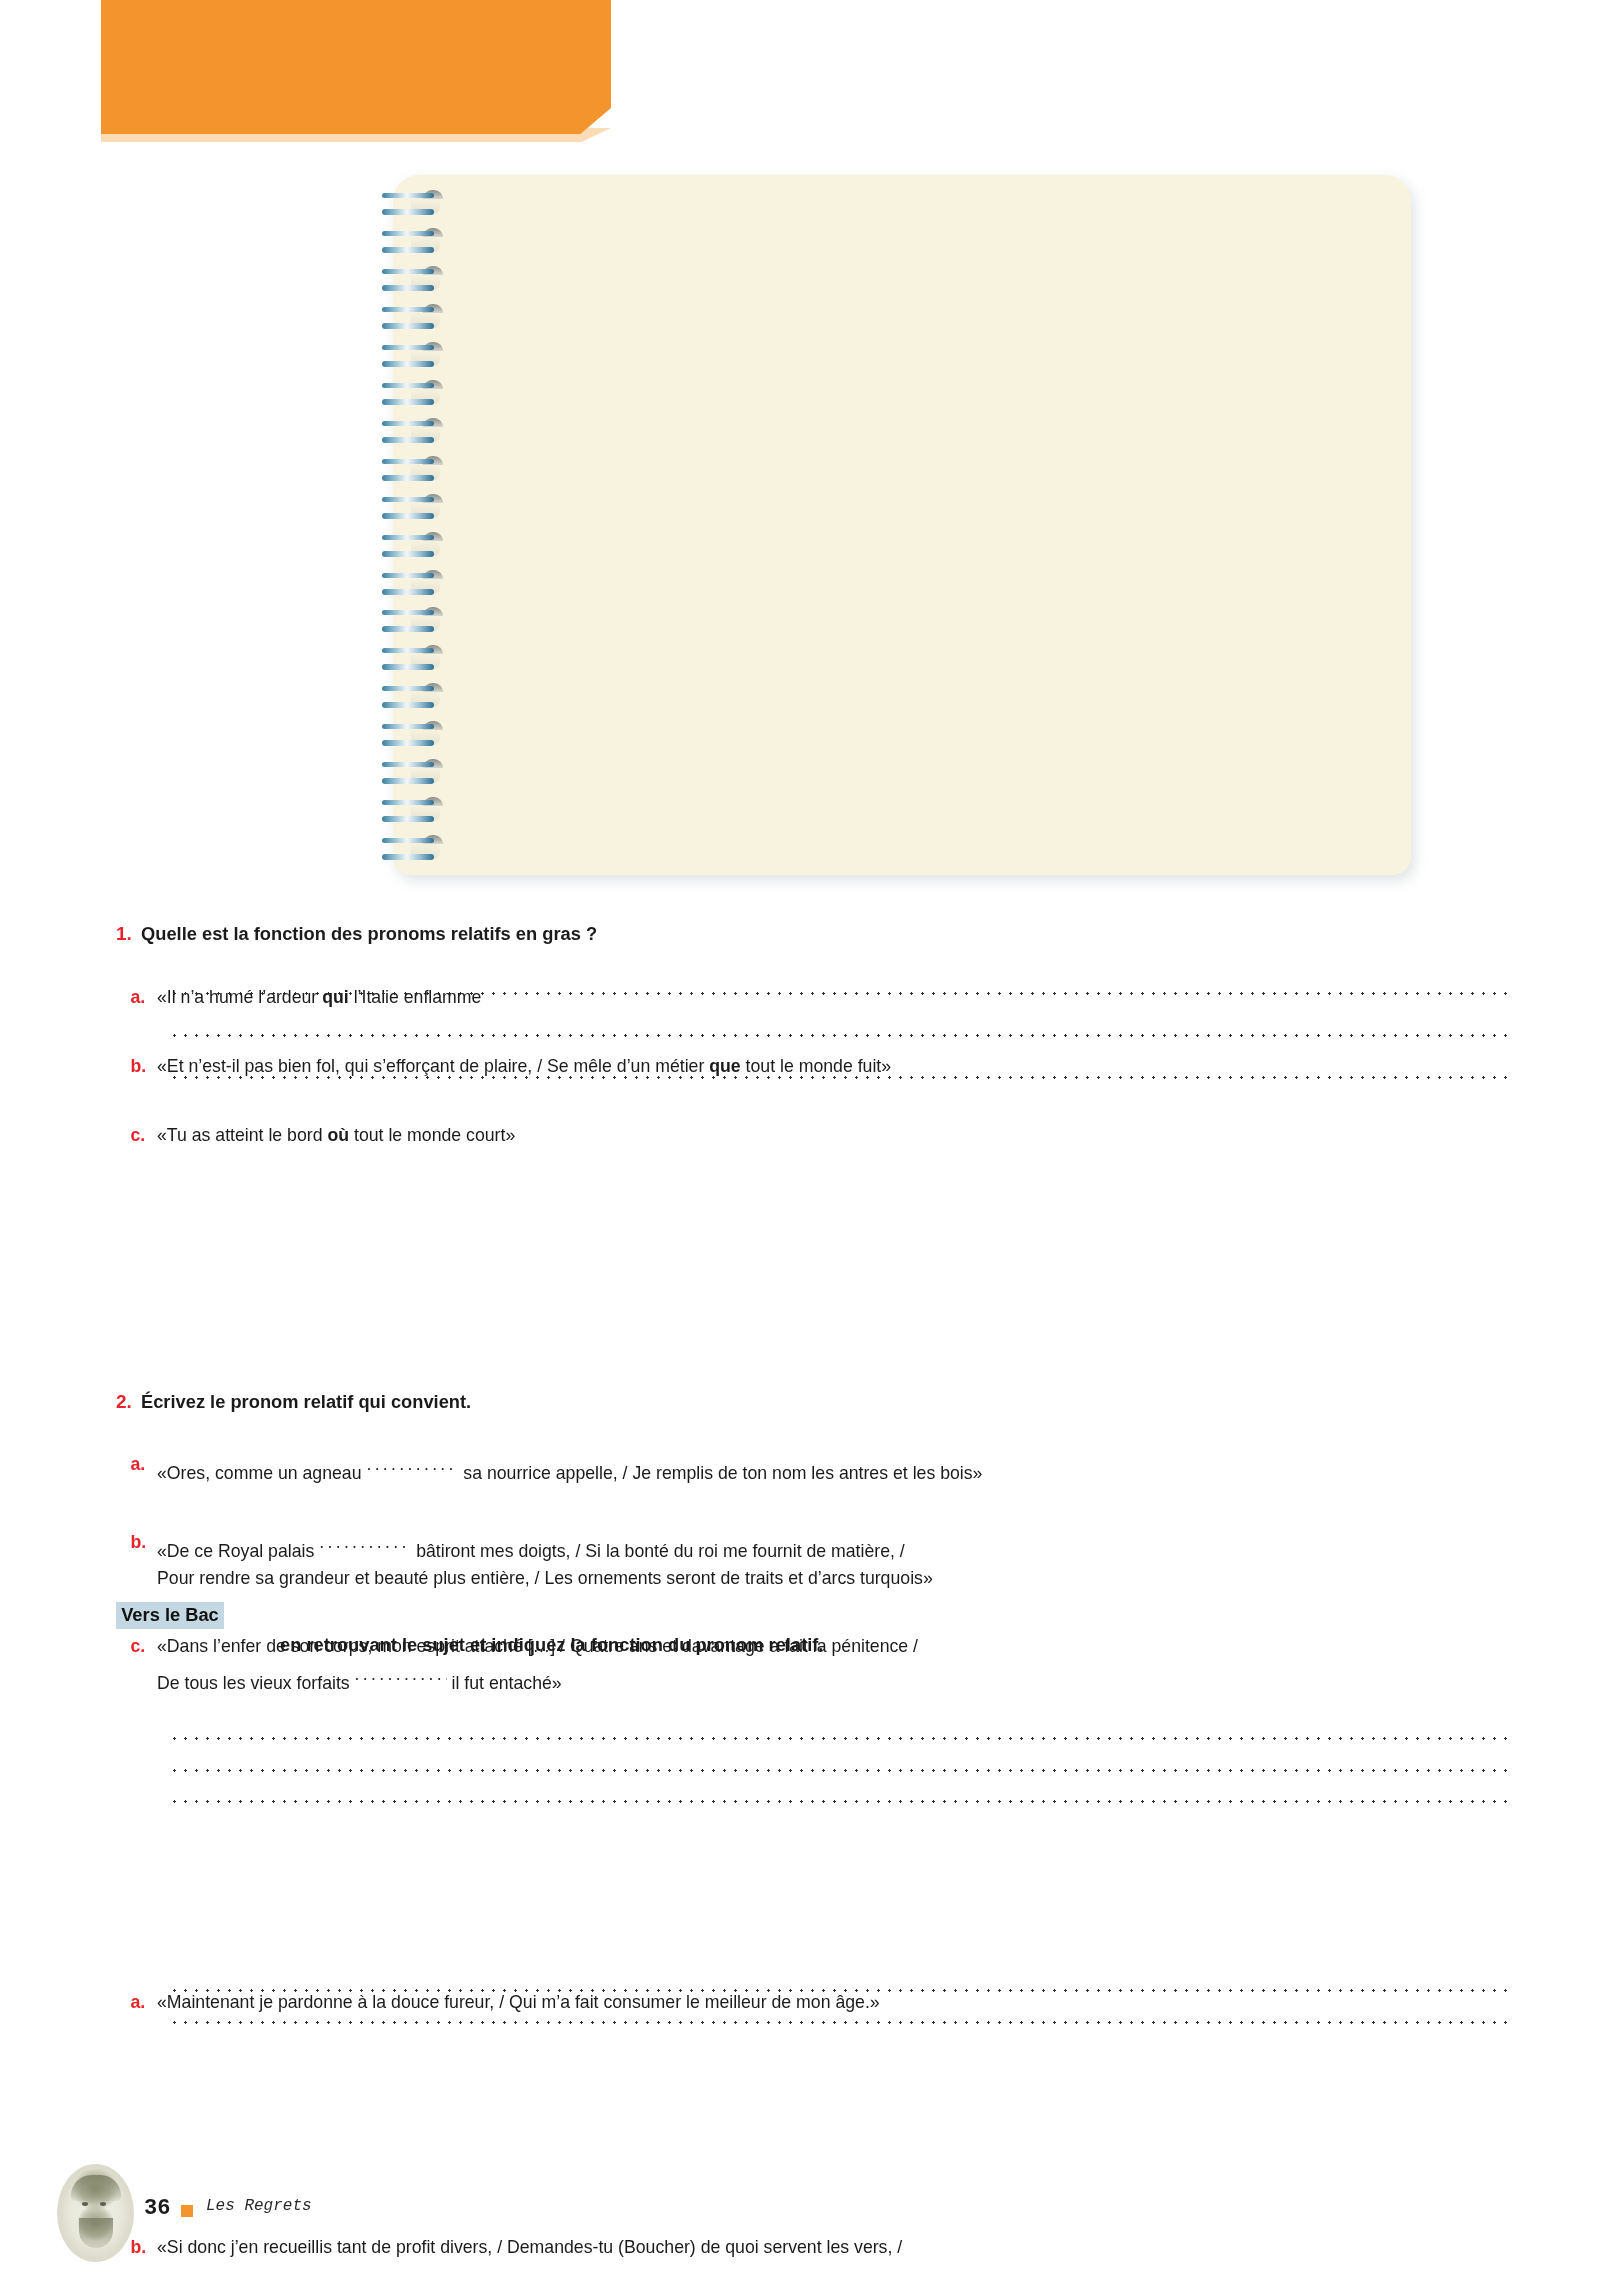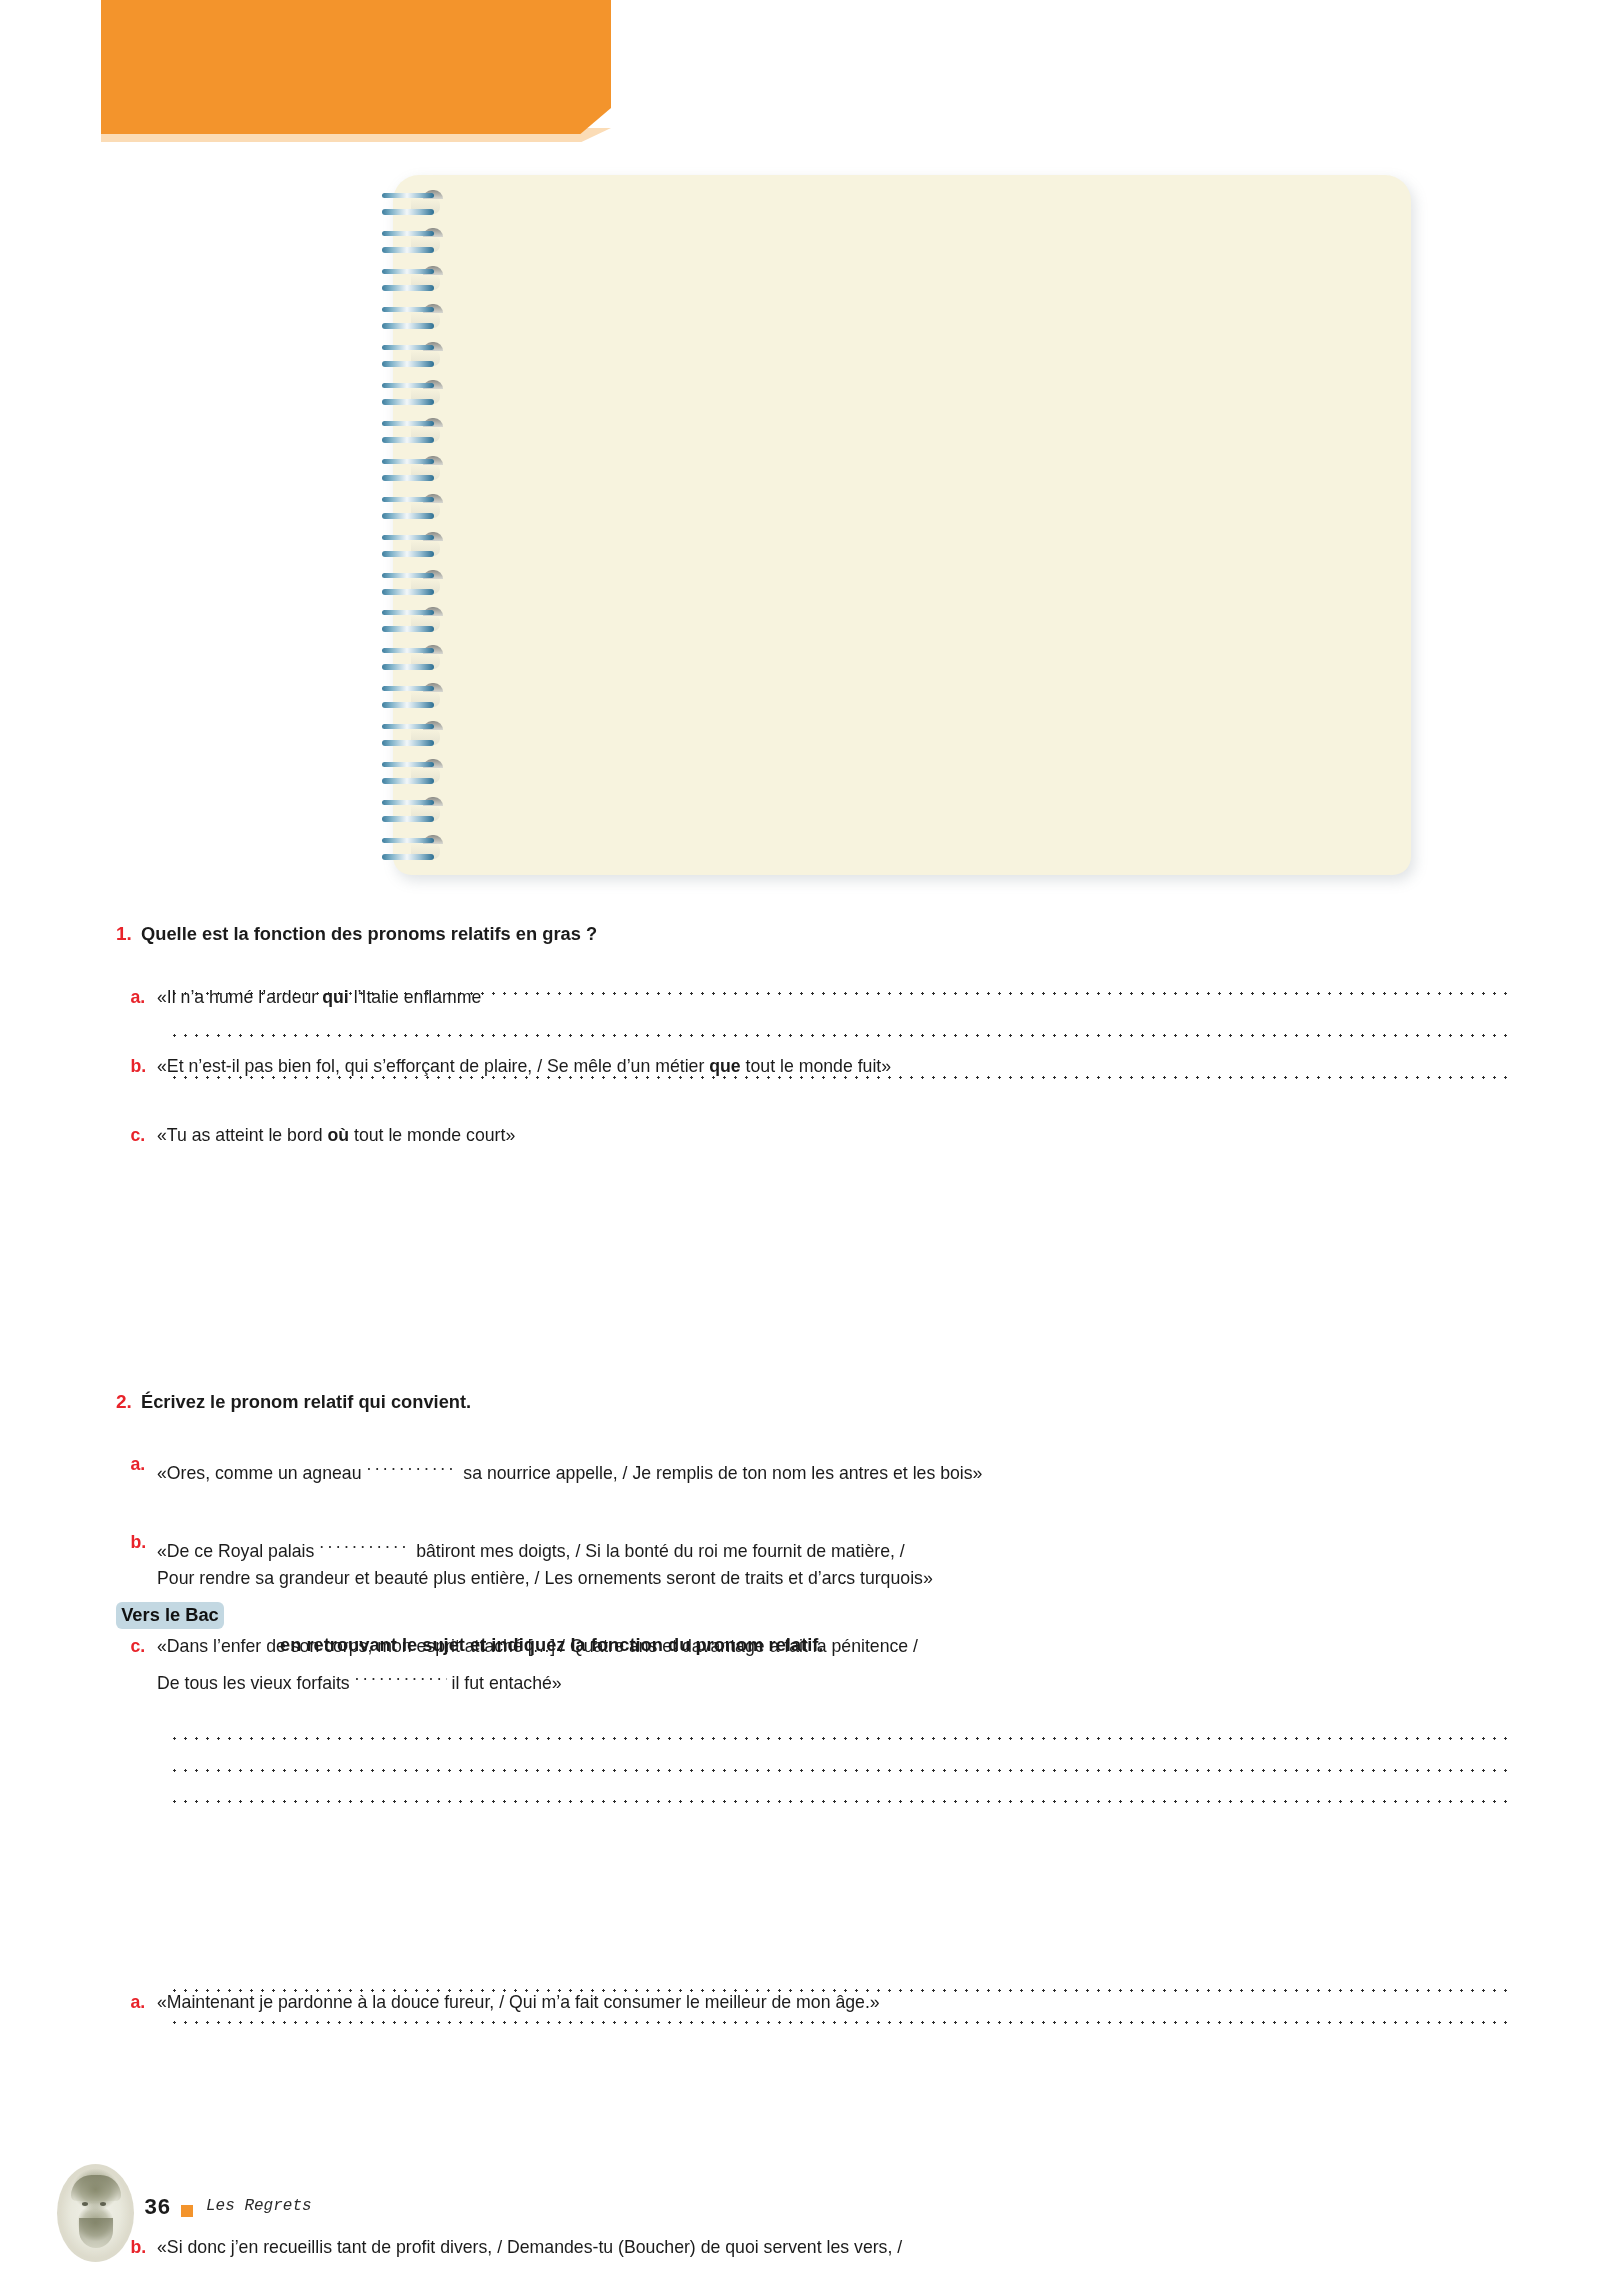--- a/index.html
+++ b/index.html
@@ -384,21 +384,21 @@
       <span class="cont"><span>Pour rendre sa grandeur et beauté plus entière, / Les ornements seront de traits et d’arcs turquois»</span></span>
     </div>
     <div class="exercise item" style="left: 116px; top: 1407px;">
       <span class="letter">c.</span>
       <span class="cont"><span>«Dans l’enfer de son corps, mon esprit attaché […] / Quatre ans et davantage a fait la pénitence /</span></span>
       <span class="cont"><span>De tous les vieux forfaits </span><span class="blank-dots">..............</span><span> il fut entaché»</span></span>
     </div>
   </div>
 
 <div id="vlb-root">
-    <div class="vlb-tag" style="left: 116px; top: 1602px; border-radius: 6px;">Vers le Bac</div>
+    <div class="vlb-tag" style="left: 116px; top: 1602px;">Vers le Bac</div>
     <div class="vlb-text" style="left: 280px; top: 1630px;">en retrouvant le sujet et indiquez la fonction du pronom relatif.</div>
     <div class="exercise item" style="left: 116px; top: 1699px;">
       <span class="letter">a.</span>
       <span class="cont"><span>«Maintenant je pardonne à la douce fureur, / Qui m’a fait consumer le meilleur de mon âge.»</span></span>
     </div>
     <div class="answer-line" style="top: 1737px;"></div>
     <div class="answer-line" style="top: 1769px;"></div>
     <div class="answer-line" style="top: 1800px;"></div>
     <div class="exercise item" style="left: 116px; top: 1917px;">
       <span class="letter">b.</span>

